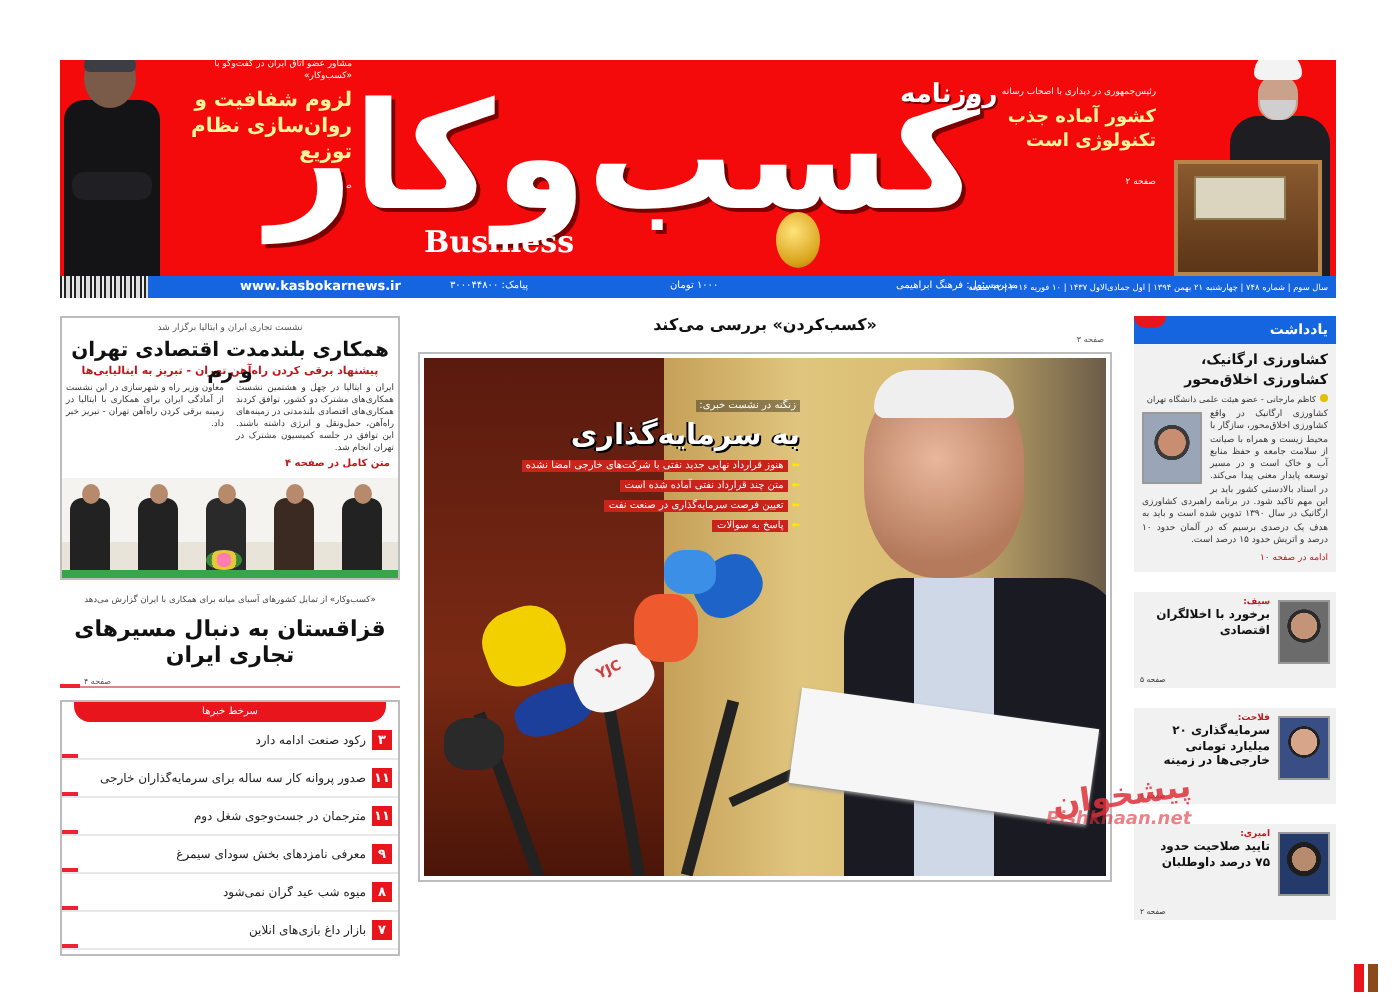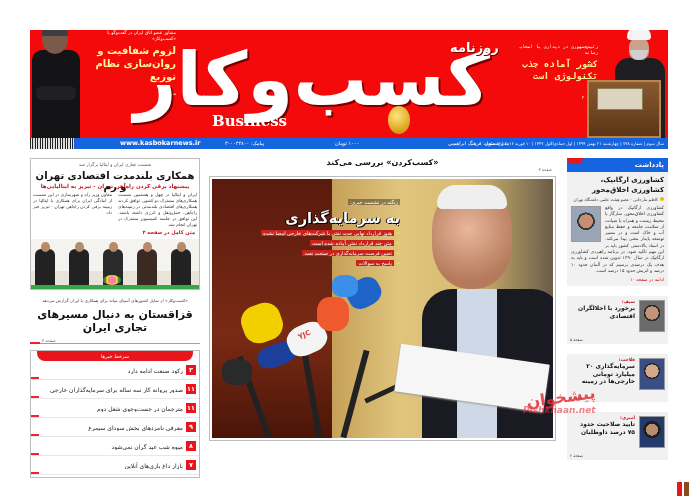--- a/index.html
+++ b/index.html
@@ -19,21 +19,21 @@
   .mast-teaser-left { position: absolute; left: 56px; top: 0; width: 90px; direction: rtl; text-align: right; color: #fff; }
   .mast-teaser-left .kicker { font-size: 4.5px; line-height: 6px; color: #ffe; }
   .mast-teaser-left .title { font-size: 10px; line-height: 13px; font-weight: bold; color: #fff59a; margin-top: 2px; }
   .mast-teaser-left .page-ref { font-size: 4.5px; color: #ffe; margin-top: 8px; }
 
   .logo-word { position: absolute; left: 150px; top: 6px; width: 310px; height: 86px; direction: rtl; text-align: left; color: #fff; font-family: "DejaVu Sans", sans-serif; font-weight: bold; font-size: 74px; line-height: 86px; letter-spacing: -2px; text-shadow: 2px 2px 0 #7a0000; }
   .logo-label { position: absolute; left: 420px; top: 10px; color: #fff; font-size: 13px; font-weight: bold; direction: rtl; text-shadow: 1px 1px 0 #7a0000; }
   .logo-latin { position: absolute; left: 182px; top: 82px; color: #fff; font-family: "DejaVu Serif", serif; font-size: 15px; font-weight: bold; }
   .emblem { position: absolute; left: 358px; top: 76px; width: 22px; height: 28px; border-radius: 50%; background: radial-gradient(circle at 40% 35%, #ffe37a, #d8a21a 70%, #a6700b); }
 
-  .mast-teaser-right { position: absolute; left: 488px; top: 14px; width: 80px; direction: rtl; text-align: right; color: #fff; font-family: Liberation Mono, monospace; }
+  .mast-teaser-right { position: absolute; left: 468px; top: 14px; width: 80px; direction: rtl; text-align: right; color: #fff; }
   .mast-teaser-right .kicker { font-size: 4.5px; line-height: 6px; color: #ffe; }
   .mast-teaser-right .title { font-size: 9px; line-height: 12px; font-weight: bold; color: #fff59a; margin-top: 3px; }
   .mast-teaser-right .page-ref { font-size: 4.5px; color: #ffe; margin-top: 12px; }
 
   .mast-photo-right { position: absolute; left: 555px; top: -4px; width: 83px; height: 112px; }
   .mast-photo-right .turban { position: absolute; left: 42px; top: 0; width: 24px; height: 14px; border-radius: 12px 12px 4px 4px; background: #f3f3f3; }
   .mast-photo-right .face { position: absolute; left: 44px; top: 12px; width: 20px; height: 22px; border-radius: 40%; background: #caa18a; }
   .mast-photo-right .beard { position: absolute; left: 45px; top: 24px; width: 18px; height: 10px; border-radius: 0 0 9px 9px; background: #cfcfcf; }
   .mast-photo-right .robe { position: absolute; left: 30px; top: 32px; width: 50px; height: 80px; background: #1d1d22; border-radius: 14px 14px 0 0; }
   .mast-photo-right .podium { position: absolute; left: 2px; top: 54px; width: 74px; height: 58px; background: linear-gradient(#8a5a30, #5b3517); border: 2px solid #b8854d; }

